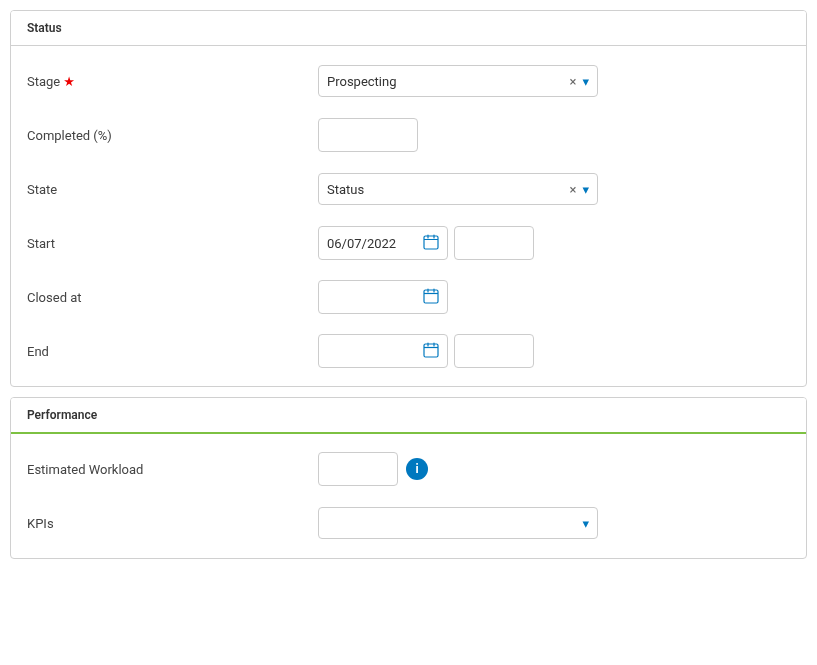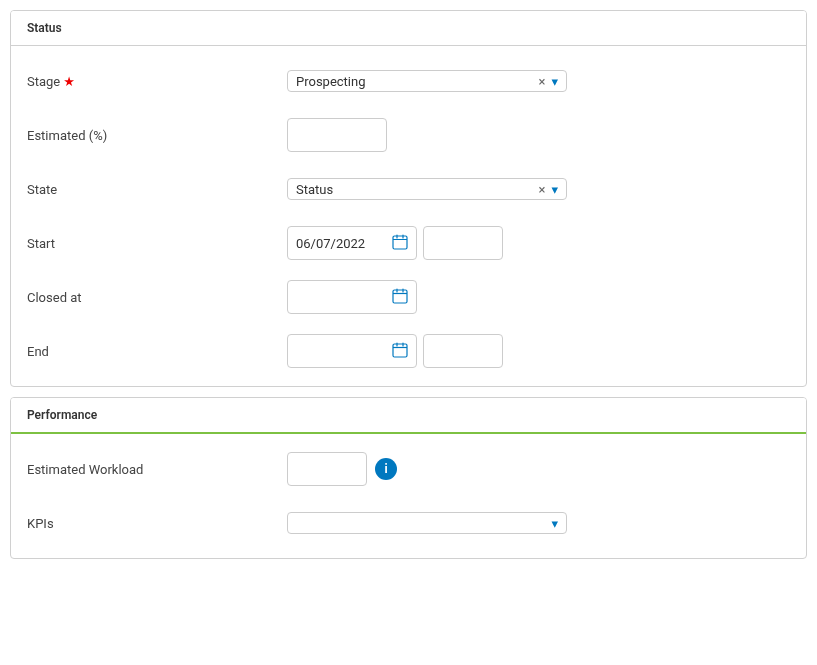--- a/index.html
+++ b/index.html
@@ -30,20 +30,21 @@
 
     .section-body {
       padding: 8px 0;
     }
 
     .form-row {
       display: flex;
       align-items: center;
       padding: 10px 16px;
       min-height: 54px;
+      gap: 31px;
     }
 
     .form-label {
       width: 260px;
       font-size: 13px;
       color: #444;
       display: flex;
       align-items: center;
       gap: 3px;
       flex-shrink: 0;
@@ -68,21 +69,21 @@
       font-size: 13px;
       color: #333;
       outline: none;
       background: #fff;
     }
 
     .select-wrapper {
       position: relative;
       display: inline-flex;
       align-items: center;
-      height: 22px;
+      height: 32px;
       border: 1px solid #ccc;
       border-radius: 4px;
       background: #fff;
       min-width: 280px;
       padding: 0 8px;
     }
 
     .select-value {
       flex: 1;
       font-size: 13px;
@@ -210,21 +211,21 @@
           <span class="select-value">Prospecting</span>
           <div class="select-icons">
             <span class="select-clear">×</span>
             <span class="select-arrow">▾</span>
           </div>
         </div>
       </div>
     </div>
 
     <div class="form-row">
-      <div class="form-label">Estimated (%)</div>
+      <div class="form-label">Completed (%)</div>
       <div class="form-control">
         <input class="input-field completed-input" type="text" value="" style="">
       </div>
     </div>
 
     <div class="form-row">
       <div class="form-label">State</div>
       <div class="form-control">
         <div class="select-wrapper">
           <span class="select-value">Status</span>

